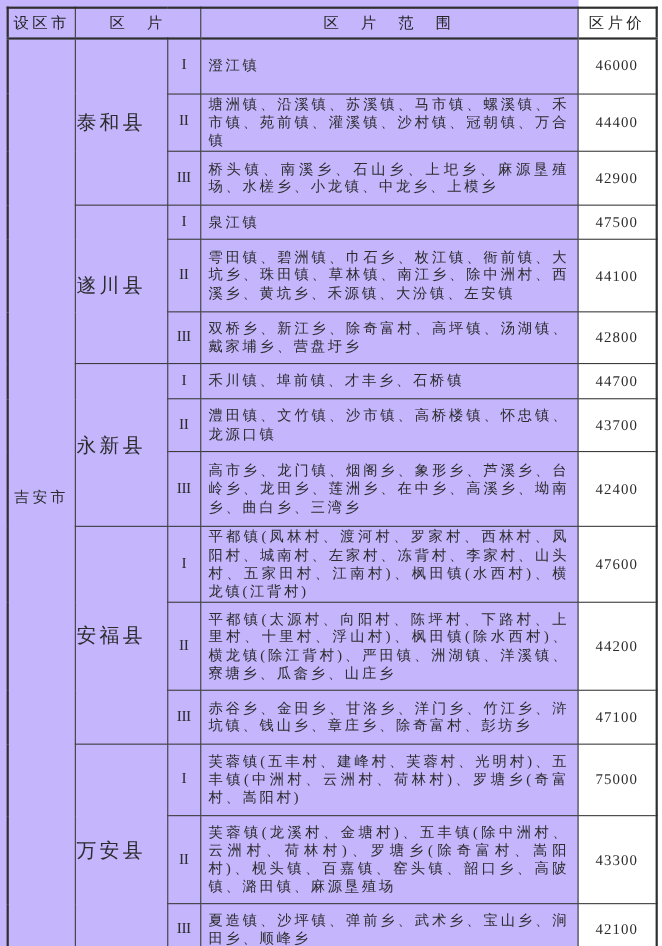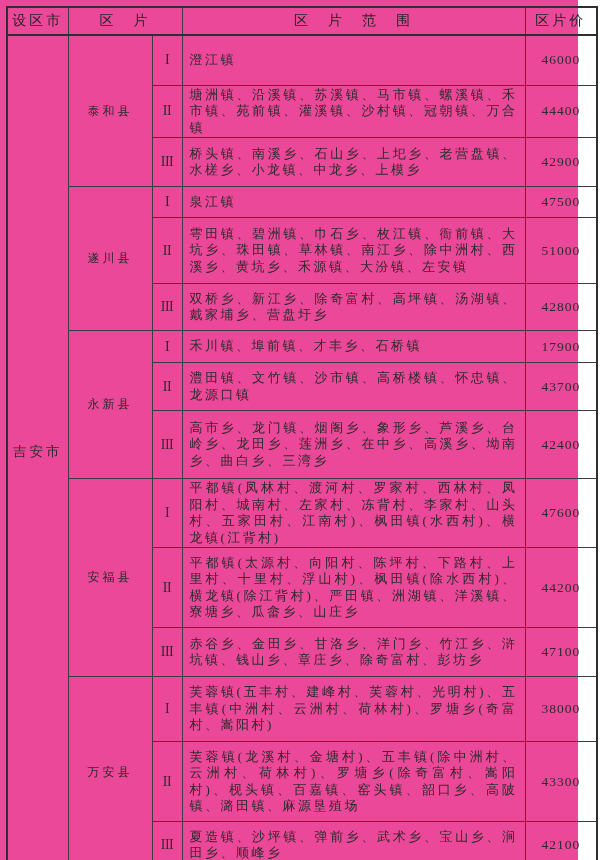--- a/index.html
+++ b/index.html
@@ -6,23 +6,23 @@
     margin: 0;
     padding: 0;
     width: 602px;
     height: 860px;
     background: #ffffff;
     overflow: hidden;
     font-family: "Liberation Serif", "DejaVu Serif", serif;
   }
   .page {
     position: relative;
-    width: 578px;
+    width: 526px;
     height: 860px;
-    background: #ec4899;
+    background: #c4b5fd;
   }
   table.zone-table {
     position: absolute;
     left: 6px;
     top: 6px;
     width: 590px;
     border-collapse: collapse;
     table-layout: fixed;
     border: 2px solid #2f2f2f;
     color: #2c2c2c;
@@ -41,22 +41,21 @@
     letter-spacing: 3px;
     color: #262626;
     border-bottom: 2px solid #2f2f2f;
   }
   .c-city {
     text-align: center;
     font-size: 13.5px;
     letter-spacing: 3px;
   }
   .c-county {
-    text-align: center;
-    font-size: 12px;
+    font-size: 18px;
     letter-spacing: 3px;
   }
   .c-num {
     text-align: center;
     font-size: 14px;
     letter-spacing: -0.5px;
     font-family: "Liberation Serif", "DejaVu Serif", serif;
   }
   .c-scope {
     font-size: 13px;
@@ -100,46 +99,46 @@
       <td class="c-scope">澄江镇</td>
       <td class="c-price">46000</td>
     </tr>
     <tr style="height:50px">
       <td class="c-num">II</td>
       <td class="c-scope">塘洲镇、沿溪镇、苏溪镇、马市镇、螺溪镇、禾市镇、苑前镇、灌溪镇、沙村镇、冠朝镇、万合镇</td>
       <td class="c-price">44400</td>
     </tr>
     <tr style="height:49px">
       <td class="c-num">III</td>
-      <td class="c-scope">桥头镇、南溪乡、石山乡、上圯乡、老营盘镇、水槎乡、小龙镇、中龙乡、上模乡</td>
+      <td class="c-scope">桥头镇、南溪乡、石山乡、上圯乡、麻源垦殖场、水槎乡、小龙镇、中龙乡、上模乡</td>
       <td class="c-price">42900</td>
     </tr>
 
     <tr style="height:31px">
       <td class="c-county" rowspan="3">遂川县</td>
       <td class="c-num">I</td>
       <td class="c-scope">泉江镇</td>
       <td class="c-price">47500</td>
     </tr>
     <tr style="height:66px">
       <td class="c-num">II</td>
       <td class="c-scope">雩田镇、碧洲镇、巾石乡、枚江镇、衙前镇、大坑乡、珠田镇、草林镇、南江乡、除中洲村、西溪乡、黄坑乡、禾源镇、大汾镇、左安镇</td>
-      <td class="c-price">51000</td>
+      <td class="c-price">44100</td>
     </tr>
     <tr style="height:47px">
       <td class="c-num">III</td>
       <td class="c-scope">双桥乡、新江乡、除奇富村、高坪镇、汤湖镇、戴家埔乡、营盘圩乡</td>
       <td class="c-price">42800</td>
     </tr>
 
     <tr style="height:32px">
       <td class="c-county" rowspan="3">永新县</td>
       <td class="c-num">I</td>
       <td class="c-scope">禾川镇、埠前镇、才丰乡、石桥镇</td>
-      <td class="c-price">17900</td>
+      <td class="c-price">44700</td>
     </tr>
     <tr style="height:48px">
       <td class="c-num">II</td>
       <td class="c-scope">澧田镇、文竹镇、沙市镇、高桥楼镇、怀忠镇、龙源口镇</td>
       <td class="c-price">43700</td>
     </tr>
     <tr style="height:68px">
       <td class="c-num">III</td>
       <td class="c-scope">高市乡、龙门镇、烟阁乡、象形乡、芦溪乡、台岭乡、龙田乡、莲洲乡、在中乡、高溪乡、坳南乡、曲白乡、三湾乡</td>
       <td class="c-price">42400</td>
@@ -159,21 +158,21 @@
     <tr style="height:49px">
       <td class="c-num">III</td>
       <td class="c-scope">赤谷乡、金田乡、甘洛乡、洋门乡、竹江乡、浒坑镇、钱山乡、章庄乡、除奇富村、彭坊乡</td>
       <td class="c-price">47100</td>
     </tr>
 
     <tr style="height:65px">
       <td class="c-county" rowspan="3">万安县</td>
       <td class="c-num">I</td>
       <td class="c-scope">芙蓉镇(五丰村、建峰村、芙蓉村、光明村)、五丰镇(中洲村、云洲村、荷林村)、罗塘乡(奇富村、嵩阳村)</td>
-      <td class="c-price">38000</td>
+      <td class="c-price">75000</td>
     </tr>
     <tr style="height:80px">
       <td class="c-num">II</td>
       <td class="c-scope">芙蓉镇(龙溪村、金塘村)、五丰镇(除中洲村、云洲村、荷林村)、罗塘乡(除奇富村、嵩阳村)、枧头镇、百嘉镇、窑头镇、韶口乡、高陂镇、潞田镇、麻源垦殖场</td>
       <td class="c-price">43300</td>
     </tr>
     <tr style="height:48px">
       <td class="c-num">III</td>
       <td class="c-scope">夏造镇、沙坪镇、弹前乡、武术乡、宝山乡、涧田乡、顺峰乡</td>
       <td class="c-price">42100</td>

